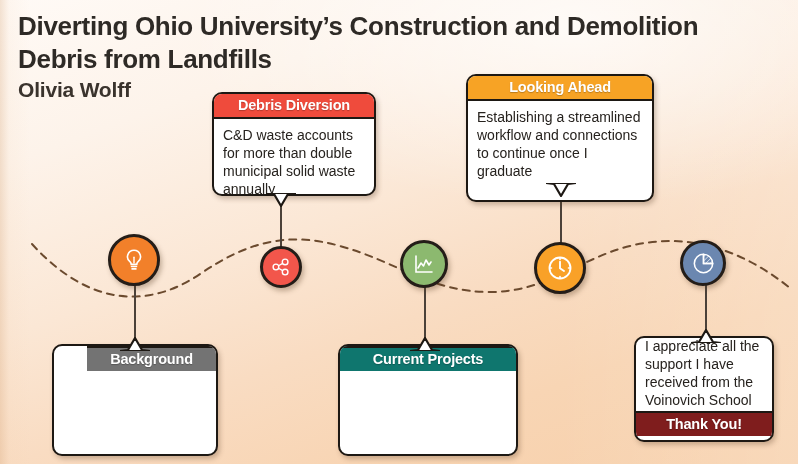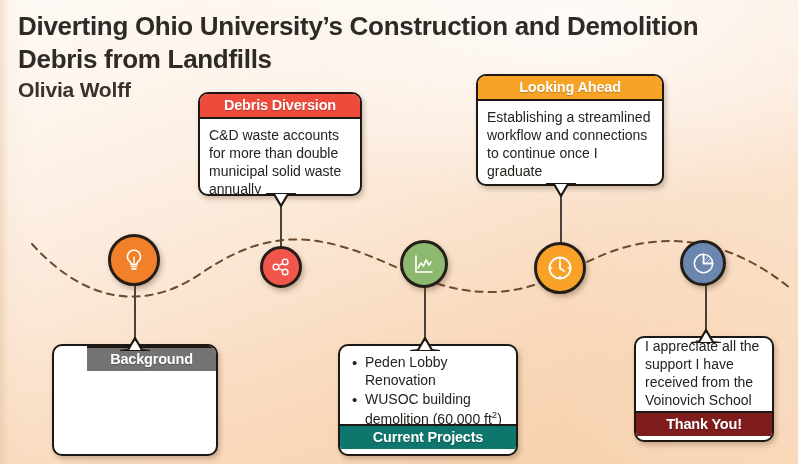--- a/index.html
+++ b/index.html
@@ -164,50 +164,44 @@
       <defs>
         <pattern id="hatch" patternUnits="userSpaceOnUse" width="3" height="3" patternTransform="rotate(45)">
           <line x1="0" y1="0" x2="0" y2="3" stroke="#fff" stroke-width="1"></line>
         </pattern>
       </defs>
       <path d="M12 12V3.2A8.8 8.8 0 0 1 20.8 12z" fill="url(#hatch)" stroke="#fff" stroke-width="1.3"></path>
       <path d="M12 3.2a8.8 8.8 0 1 0 8.8 8.8H12z" fill="none" stroke="#fff" stroke-width="1.5"></path>
     </svg>
   </div>
 
-  <div class="box" style="left:198px; top:92px; width:164px; height:104px;">
+  <div class="box" style="left:212px; top:92px; width:164px; height:104px;">
     <div class="band top" style="background:#EF4B3C;">Debris Diversion</div>
     <div class="body">C&amp;D waste accounts for more than double municipal solid waste annually</div>
   </div>
   <svg class="tail" style="left:266px; top:193px;" width="30" height="14" viewBox="0 0 30 14">
     <path d="M0 0 H30 L22 1 L15 13 L8 1 Z" fill="#ffffff" stroke="#1d1813" stroke-width="2.2" stroke-linejoin="round"></path>
   </svg>
 
-  <div class="box" style="left:476px; top:74px; width:188px; height:112px;">
+  <div class="box" style="left:466px; top:74px; width:188px; height:128px;">
     <div class="band top" style="background:#F7A325;">Looking Ahead</div>
     <div class="body">Establishing a streamlined workflow and connections to continue once I graduate</div>
   </div>
   <svg class="tail" style="left:546px; top:183px;" width="30" height="14" viewBox="0 0 30 14">
     <path d="M0 0 H30 L22 1 L15 13 L8 1 Z" fill="#ffffff" stroke="#1d1813" stroke-width="2.2" stroke-linejoin="round"></path>
   </svg>
 
   <div class="box" style="left:52px; top:344px; width:166px; height:112px;">
     <div class="band bottom" style="background:#737373;margin-left:33px;">Background</div>
   </div>
   <svg class="tail" style="left:120px; top:337px;" width="30" height="14" viewBox="0 0 30 14">
     <path d="M0 14 H30 L22 13 L15 1 L8 13 Z" fill="#ffffff" stroke="#1d1813" stroke-width="2.2" stroke-linejoin="round"></path>
   </svg>
 
   <div class="box" style="left:338px; top:344px; width:180px; height:112px;">
-    <div class="body bullets" style="height:78px;">
-      <ul>
-        <li>Peden Lobby Renovation</li>
-        <li>WUSOC building demolition (60,000&nbsp;ft<sup>2</sup>)</li>
-      </ul>
-    </div>
     <div class="band bottom" style="background:#0f766e;text-align:center;">Current Projects</div>
   </div>
   <svg class="tail" style="left:410px; top:337px;" width="30" height="14" viewBox="0 0 30 14">
     <path d="M0 14 H30 L22 13 L15 1 L8 13 Z" fill="#ffffff" stroke="#1d1813" stroke-width="2.2" stroke-linejoin="round"></path>
   </svg>
 
   <div class="box" style="left:634px; top:336px; width:140px; height:106px;">
     <div class="body" style="height:73px; display:flex; align-items:center; justify-content:center;">I appreciate all the support I have received from the Voinovich School</div>
     <div class="band bottom" style="background:#7f1d1d;">Thank You!</div>
   </div>

